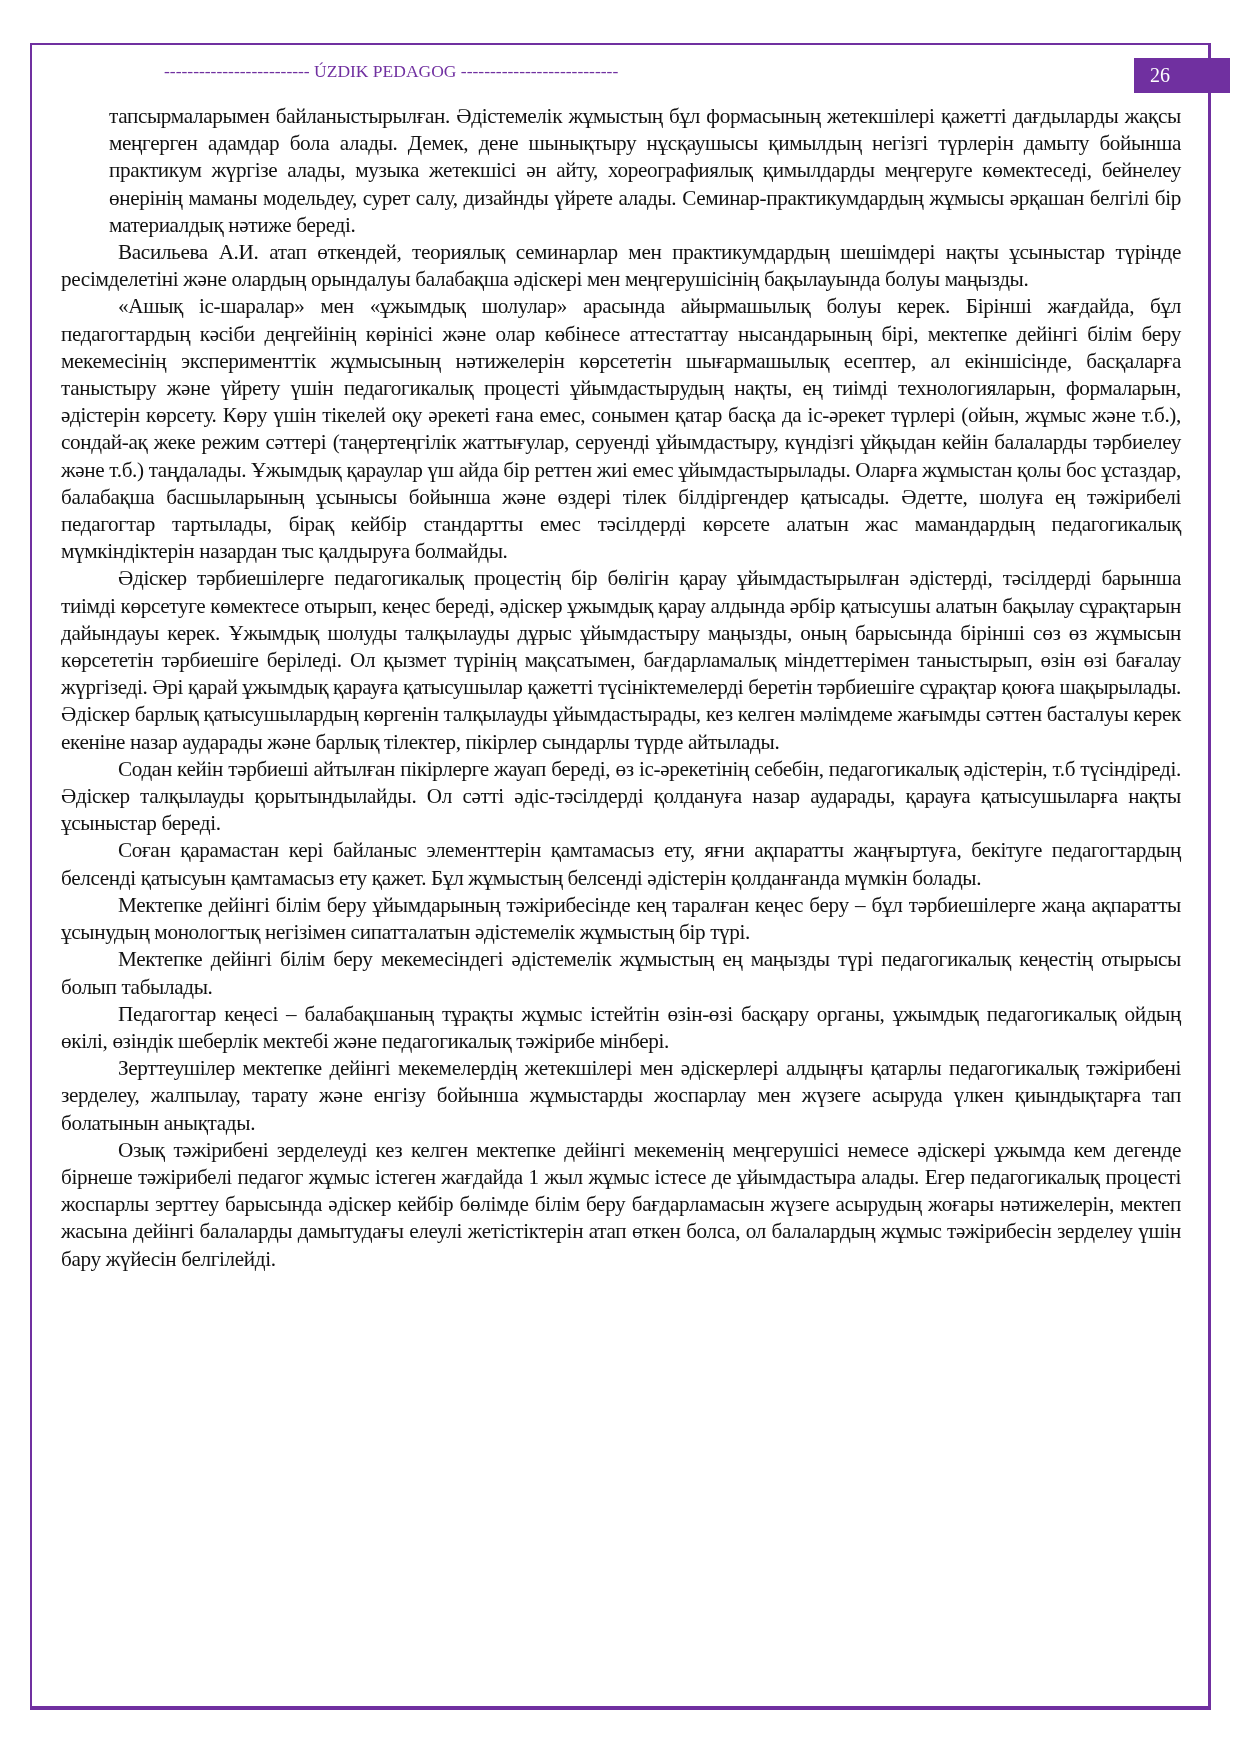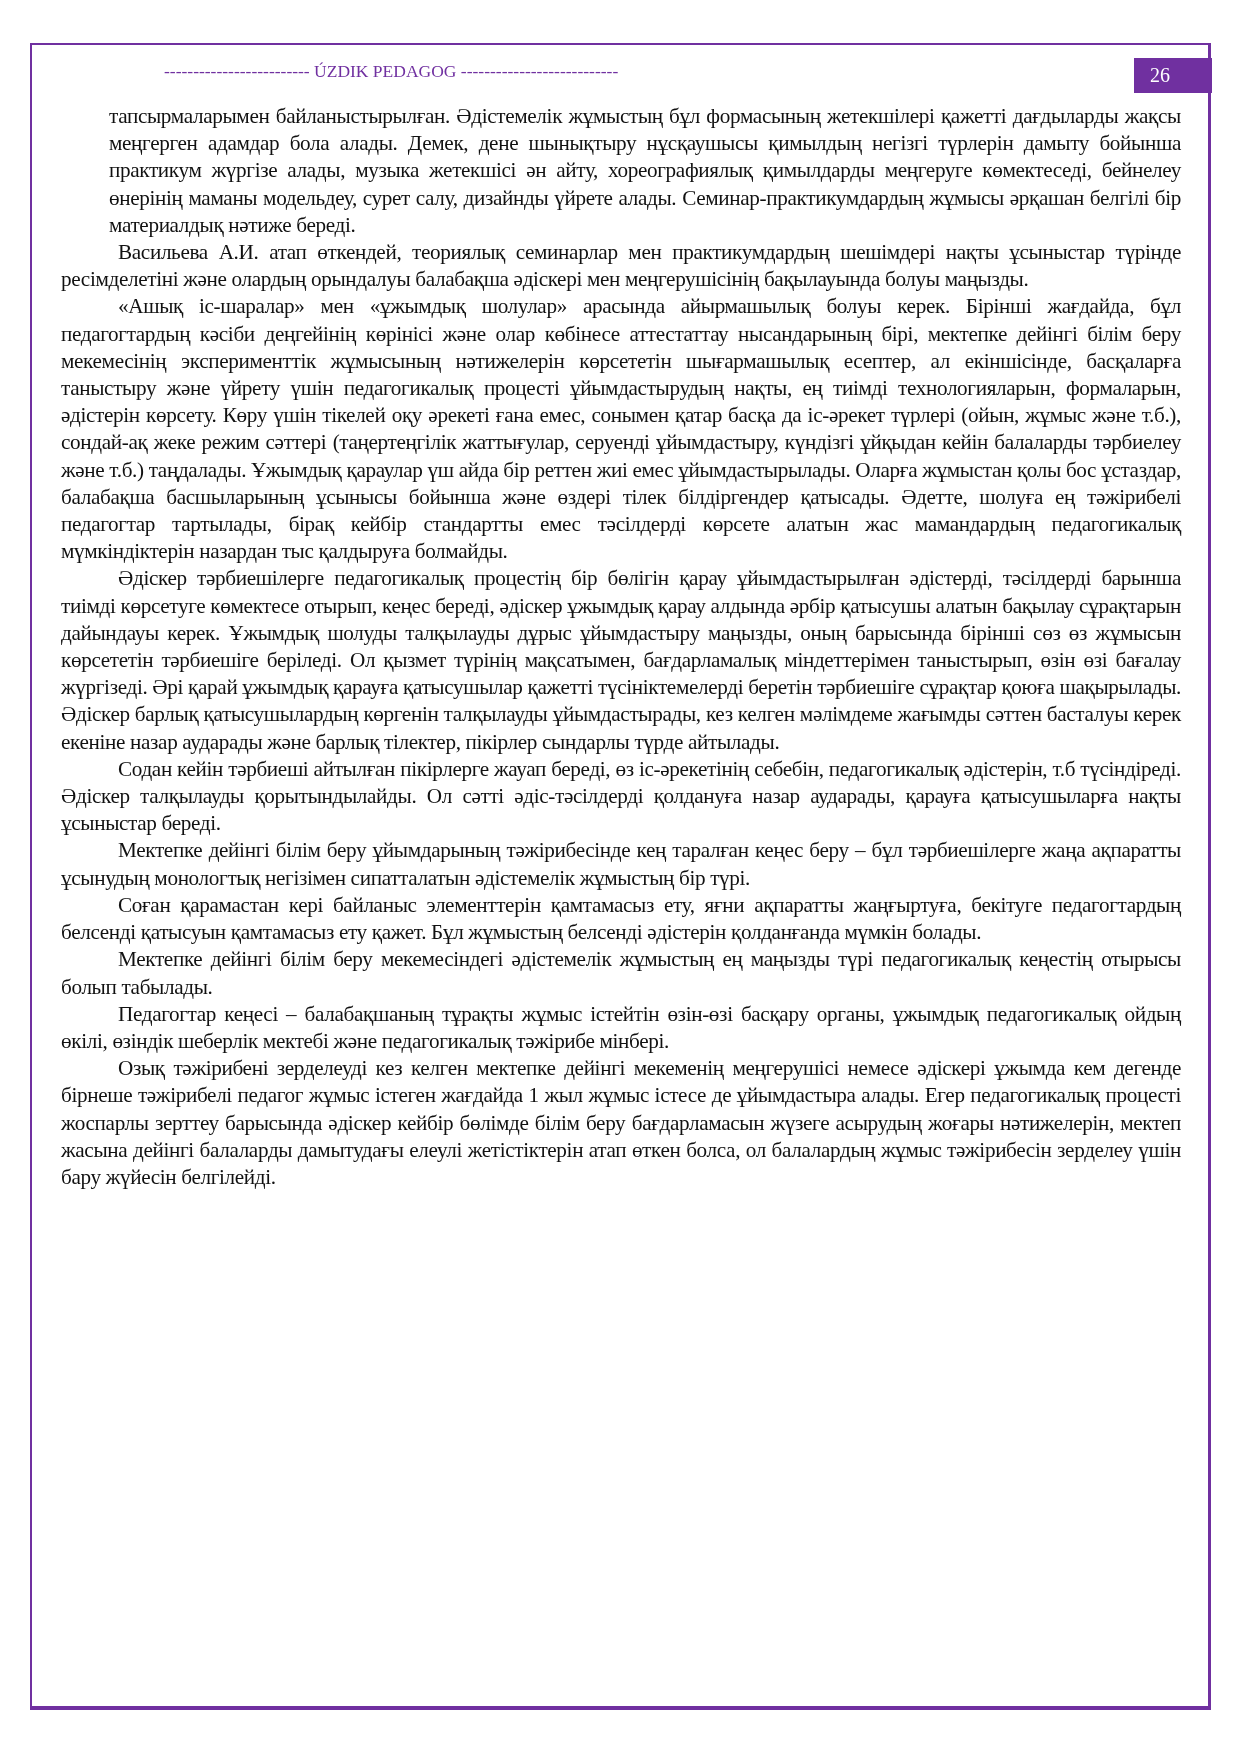--- a/index.html
+++ b/index.html
@@ -8,21 +8,21 @@
     position: absolute; left: 30px; top: 43px; width: 1176px; height: 1661px;
     border: 2px solid #7030a0; border-bottom-width: 4px; border-right-width: 3px;
     box-sizing: content-box;
   }
   .running-header {
     position: absolute; left: 164px; top: 61px; width: 620px;
     font-family: "Liberation Serif", serif; font-size: 17.5px; color: #7030a0;
     white-space: nowrap; letter-spacing: 0px;
   }
   .page-badge {
-    position: absolute; left: 1134px; top: 58px; width: 78px; height: 35px;
+    position: absolute; left: 1134px; top: 58px; width: 96px; height: 35px;
     background: #7030a0; color: #ffffff;
     font-family: "Liberation Serif", serif; font-size: 20px;
     line-height: 35px; box-sizing: border-box; padding-left: 16px;
   }
   .body-text {
     position: absolute; left: 61px; top: 103px; width: 1120px;
     font-family: "Liberation Serif", serif; font-size: 21.2px; line-height: 27.2px;
     color: #111111; text-align: justify; letter-spacing: -0.35px;
   }
   .body-text p { margin: 0; text-indent: 57px; }
@@ -38,18 +38,19 @@
 <div class="page-badge">
   <span>26</span>
 </div>
 
 <div class="body-text">
   <p class="cont">тапсырмаларымен байланыстырылған. Әдістемелік жұмыстың бұл формасының жетекшілері қажетті дағдыларды жақсы меңгерген адамдар бола алады. Демек, дене шынықтыру нұсқаушысы қимылдың негізгі түрлерін дамыту бойынша практикум жүргізе алады, музыка жетекшісі ән айту, хореографиялық қимылдарды меңгеруге көмектеседі, бейнелеу өнерінің маманы модельдеу, сурет салу, дизайнды үйрете алады. Семинар-практикумдардың жұмысы әрқашан белгілі бір материалдық нәтиже береді.</p>
   <p>Васильева А.И. атап өткендей, теориялық семинарлар мен практикумдардың шешімдері нақты ұсыныстар түрінде ресімделетіні және олардың орындалуы балабақша әдіскері мен меңгерушісінің бақылауында болуы маңызды.</p>
   <p>«Ашық іс-шаралар» мен «ұжымдық шолулар» арасында айырмашылық болуы керек. Бірінші жағдайда, бұл педагогтардың кәсіби деңгейінің көрінісі және олар көбінесе аттестаттау нысандарының бірі, мектепке дейінгі білім беру мекемесінің эксперименттік жұмысының нәтижелерін көрсететін шығармашылық есептер, ал екіншісінде, басқаларға таныстыру және үйрету үшін педагогикалық процесті ұйымдастырудың нақты, ең тиімді технологияларын, формаларын, әдістерін көрсету. Көру үшін тікелей оқу әрекеті ғана емес, сонымен қатар басқа да іс-әрекет түрлері (ойын, жұмыс және т.б.), сондай-ақ жеке режим сәттері (таңертеңгілік жаттығулар, серуенді ұйымдастыру, күндізгі ұйқыдан кейін балаларды тәрбиелеу және т.б.) таңдалады. Ұжымдық қараулар үш айда бір реттен жиі емес ұйымдастырылады. Оларға жұмыстан қолы бос ұстаздар, балабақша басшыларының ұсынысы бойынша және өздері тілек білдіргендер қатысады. Әдетте, шолуға ең тәжірибелі педагогтар тартылады, бірақ кейбір стандартты емес тәсілдерді көрсете алатын жас мамандардың педагогикалық мүмкіндіктерін назардан тыс қалдыруға болмайды.</p>
   <p>Әдіскер тәрбиешілерге педагогикалық процестің бір бөлігін қарау ұйымдастырылған әдістерді, тәсілдерді барынша тиімді көрсетуге көмектесе отырып, кеңес береді, әдіскер ұжымдық қарау алдында әрбір қатысушы алатын бақылау сұрақтарын дайындауы керек. Ұжымдық шолуды талқылауды дұрыс ұйымдастыру маңызды, оның барысында бірінші сөз өз жұмысын көрсететін тәрбиешіге беріледі. Ол қызмет түрінің мақсатымен, бағдарламалық міндеттерімен таныстырып, өзін өзі бағалау жүргізеді. Әрі қарай ұжымдық қарауға қатысушылар қажетті түсініктемелерді беретін тәрбиешіге сұрақтар қоюға шақырылады. Әдіскер барлық қатысушылардың көргенін талқылауды ұйымдастырады, кез келген мәлімдеме жағымды сәттен басталуы керек екеніне назар аударады және барлық тілектер, пікірлер сындарлы түрде айтылады.</p>
   <p>Содан кейін тәрбиеші айтылған пікірлерге жауап береді, өз іс-әрекетінің себебін, педагогикалық әдістерін, т.б түсіндіреді. Әдіскер талқылауды қорытындылайды. Ол сәтті әдіс-тәсілдерді қолдануға назар аударады, қарауға қатысушыларға нақты ұсыныстар береді.</p>
+  <p>Соған қарамастан кері байланыс элементтерін қамтамасыз ету, яғни ақпаратты жаңғыртуға, бекітуге педагогтардың белсенді қатысуын қамтамасыз ету қажет. Бұл жұмыстың белсенді әдістерін қолданғанда мүмкін болады.</p>
   <p>Мектепке дейінгі білім беру ұйымдарының тәжірибесінде кең таралған кеңес беру – бұл тәрбиешілерге жаңа ақпаратты ұсынудың монологтық негізімен сипатталатын әдістемелік жұмыстың бір түрі.</p>
-  <p>Соған қарамастан кері байланыс элементтерін қамтамасыз ету, яғни ақпаратты жаңғыртуға, бекітуге педагогтардың белсенді қатысуын қамтамасыз ету қажет. Бұл жұмыстың белсенді әдістерін қолданғанда мүмкін болады.</p>
   <p>Мектепке дейінгі білім беру мекемесіндегі әдістемелік жұмыстың ең маңызды түрі педагогикалық кеңестің отырысы болып табылады.</p>
   <p>Педагогтар кеңесі – балабақшаның тұрақты жұмыс істейтін өзін-өзі басқару органы, ұжымдық педагогикалық ойдың өкілі, өзіндік шеберлік мектебі және педагогикалық тәжірибе мінбері.</p>
+  <p>Зерттеушілер мектепке дейінгі мекемелердің жетекшілері мен әдіскерлері алдыңғы қатарлы педагогикалық тәжірибені зерделеу, жалпылау, тарату және енгізу бойынша жұмыстарды жоспарлау мен жүзеге асыруда үлкен қиындықтарға тап болатынын анықтады.</p>
   <p>Озық тәжірибені зерделеуді кез келген мектепке дейінгі мекеменің меңгерушісі немесе әдіскері ұжымда кем дегенде бірнеше тәжірибелі педагог жұмыс істеген жағдайда 1 жыл жұмыс істесе де ұйымдастыра алады. Егер педагогикалық процесті жоспарлы зерттеу барысында әдіскер кейбір бөлімде білім беру бағдарламасын жүзеге асырудың жоғары нәтижелерін, мектеп жасына дейінгі балаларды дамытудағы елеулі жетістіктерін атап өткен болса, ол балалардың жұмыс тәжірибесін зерделеу үшін бару жүйесін белгілейді.</p>
 </div>
 
 </body></html>

